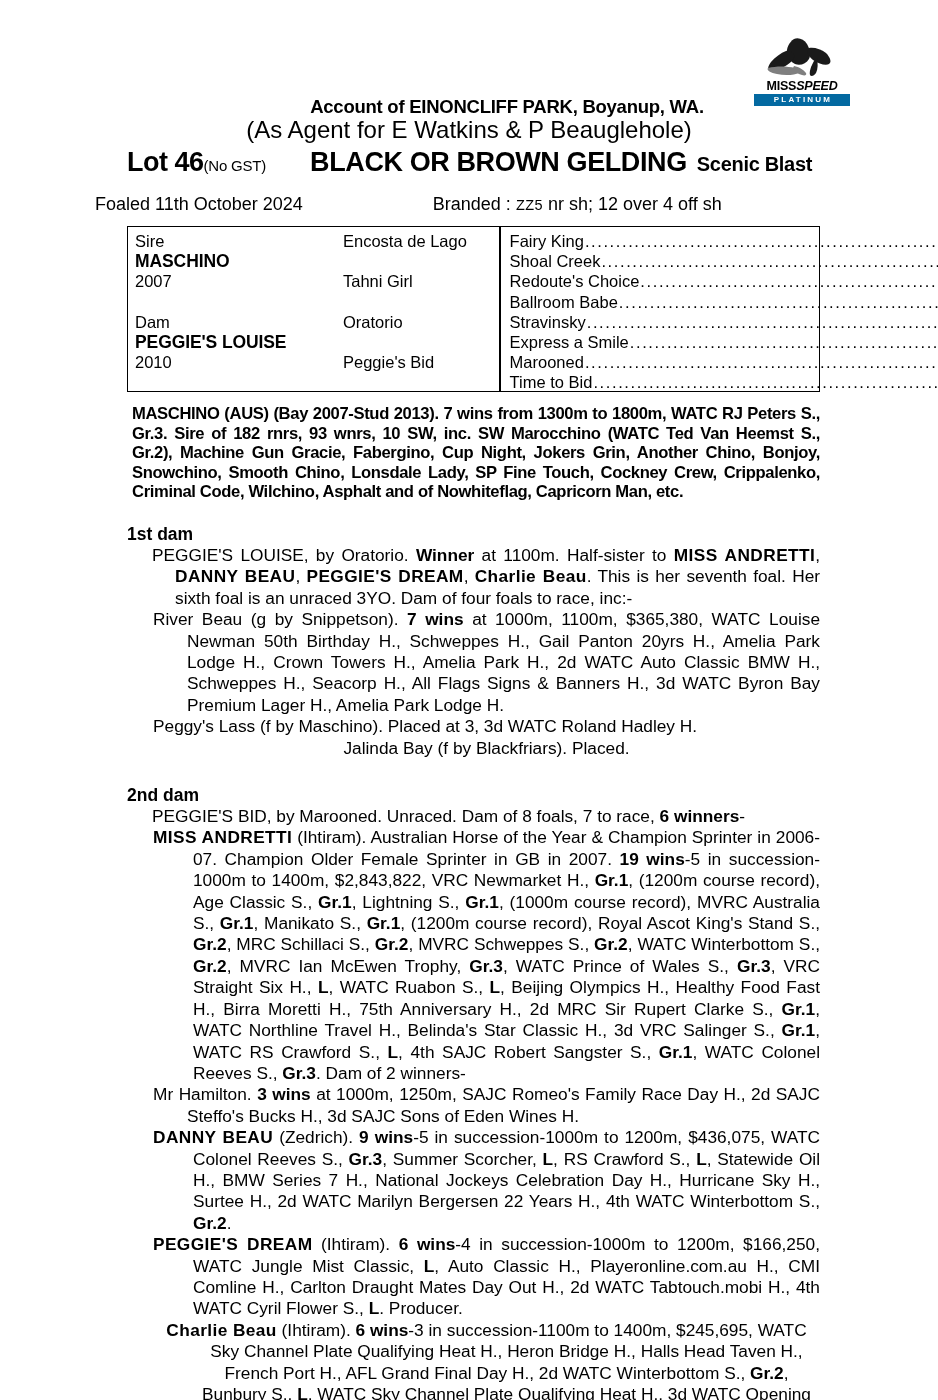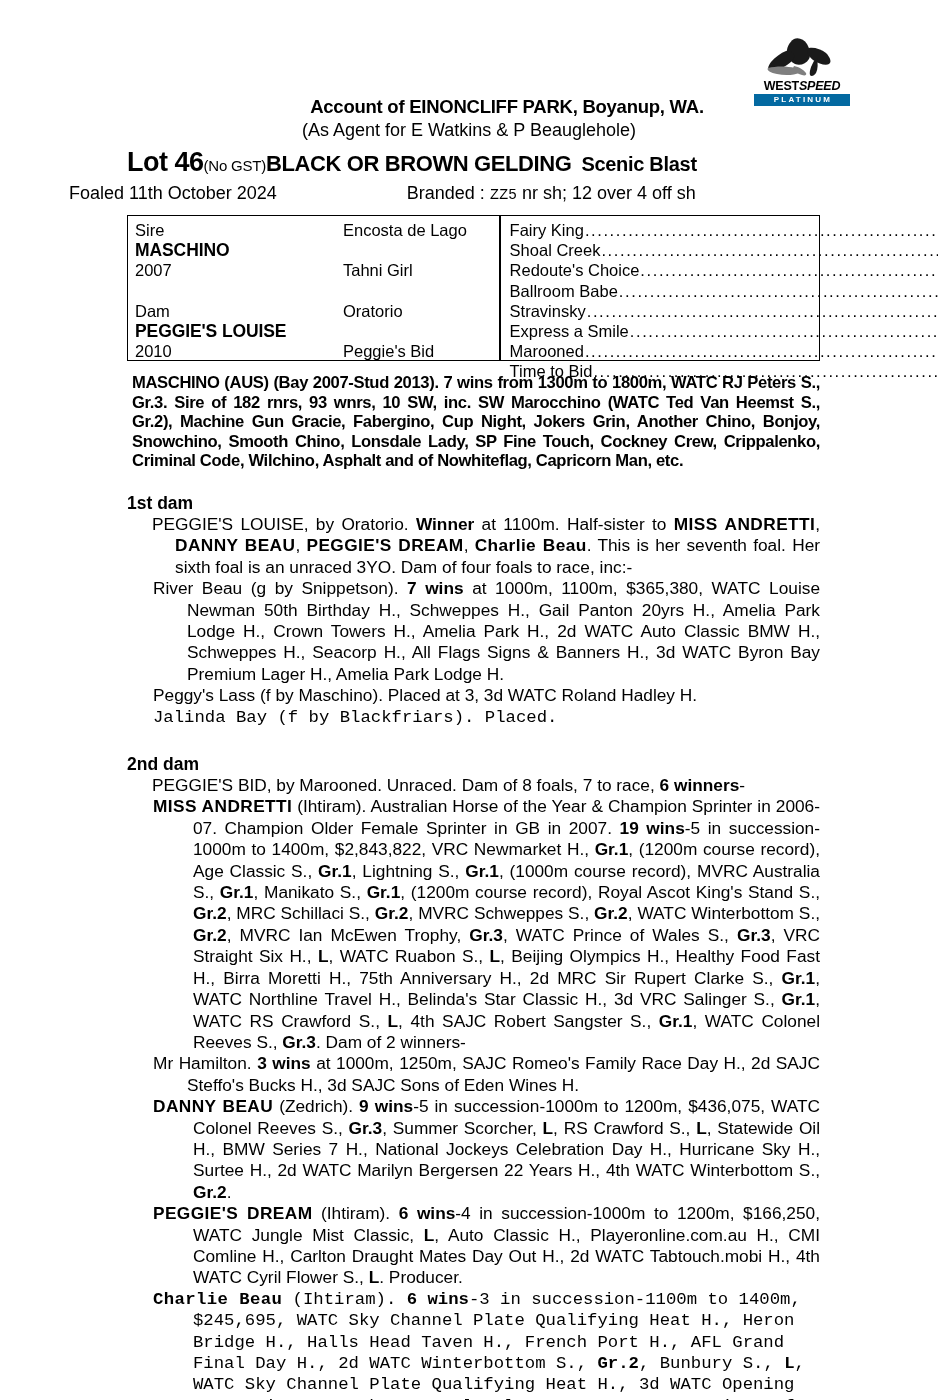--- a/index.html
+++ b/index.html
@@ -55,21 +55,21 @@
     text-align: center;
     font-size: 18.5px;
     font-weight: bold;
     letter-spacing: -0.25px;
     margin: 0;
     padding: 96px 64px 0 140px;
     line-height: 22px;
   }
   .agent {
     text-align: center;
-    font-size: 18px;
+    font-size: 24px;
     font-weight: normal;
     margin: 0;
     padding: 1px 140px 0 140px;
     line-height: 22px;
   }
 
   .lotline {
     margin: 6px 0 0 0;
     padding: 0 118px 0 127px;
     line-height: 30px;
@@ -79,52 +79,53 @@
     font-size: 27px;
     font-weight: bold;
     letter-spacing: -0.5px;
   }
   .nogst {
     font-size: 15px;
     font-weight: normal;
     letter-spacing: -0.2px;
   }
   .colour-sex {
-    font-size: 22px;
+    font-size: 27px;
     font-weight: bold;
     letter-spacing: -0.4px;
+    margin-left: 44px;
   }
   .sire-tag {
     font-size: 20px;
     font-weight: bold;
     letter-spacing: -0.3px;
     padding-left: 10px;
   }
 
   .foaled-row {
     display: flex;
-    padding: 0 118px 0 69px;
+    padding: 0 118px 0 95px;
     font-size: 18px;
     line-height: 23px;
-    margin-top: 1px;
+    margin-top: 12px;
   }
   .foaled { flex: 0 0 auto; }
   .branded { margin-left: 130px; white-space: nowrap; }
   .brandsym {
     font-size: 14.5px;
     letter-spacing: 0.4px;
     font-family: "Liberation Sans", sans-serif;
   }
 
   
   .ped {
     position: relative;
     margin: 9px 118px 0 127px;
     border: 1.6px solid #000;
-    height: 146px;
+    height: 166px;
     display: flex;
   }
   .ped-left {
     width: 371px;
     position: relative;
     padding: 4px 0 0 7px;
     flex: 0 0 371px;
   }
   .ped-divider {
     width: 1.6px;
@@ -191,37 +192,37 @@
     font-size: 17.3px;
     line-height: 21.4px;
     text-align: justify;
   }
   .blk p { margin: 0; }
   .hang1 { padding-left: 48px; text-indent: -23px; }
   .hang2 { padding-left: 60px; text-indent: -34px; }
   .hang3 { padding-left: 66px; text-indent: -40px; }
   .b { font-weight: bold; }
   .bs { font-weight: bold; letter-spacing: 0.4px; }
-  p:last-child, .blk p.lastline { text-align: left; font-family: Liberation Mono, monospace; }
+  p:last-child, .blk p.lastline { text-align: center; }
 </style>
 </head>
 <body>
 
 <div class="page">
 
   <div class="logo-wrap">
     <svg class="logo-mark" viewBox="0 0 96 44">
       <path d="M40 3 C44 1 50 3 53 8 C56 13 57 19 55 23 C52 28 46 30 41 28 C37 26 34 22 33 18 C32 13 35 6 40 3 Z" fill="#1a1a1a"></path>
       <path d="M32 15 C27 17 21 21 17 26 C14 30 13 34 16 35 C20 36 27 33 33 29 C38 26 41 22 40 19 C39 16 36 14 32 15 Z" fill="#1a1a1a"></path>
       <path d="M55 12 C60 11 67 13 72 17 C76 21 78 26 75 28 C72 30 65 28 59 24 C55 21 53 17 54 14 Z" fill="#1a1a1a"></path>
       <path d="M63 22 C64 27 64 33 62 37 C60 40 57 41 56 39 C55 36 57 30 60 25 Z" fill="#1a1a1a"></path>
       <path d="M14 32 C22 30 33 30 41 32 C46 33 48 35 45 37 C41 39 31 40 23 38 C17 37 12 34 14 32 Z" fill="#7f7f7f"></path>
       <path d="M40 30 C45 31 50 34 52 37 C53 39 51 40 48 39 C44 38 40 35 39 32 Z" fill="#7f7f7f"></path>
     </svg>
-    <div class="logo-westspeed"><span class="w">WEST</span><span class="s">SPEED</span></div>
+    <div class="logo-westspeed"><span class="w">MISS</span><span class="s">SPEED</span></div>
     <div class="logo-platinum">PLATINUM</div>
   </div>
 
   <div class="acct">Account of EINONCLIFF PARK, Boyanup, WA.</div>
   <div class="agent">(As Agent for E Watkins &amp; P Beauglehole)</div>
 
   <div class="lotline">
     <span class="lot-num">Lot 46</span><span class="nogst">(No GST)</span><span class="colour-sex">BLACK OR BROWN GELDING</span><span class="sire-tag">Scenic Blast</span>
   </div>
 

